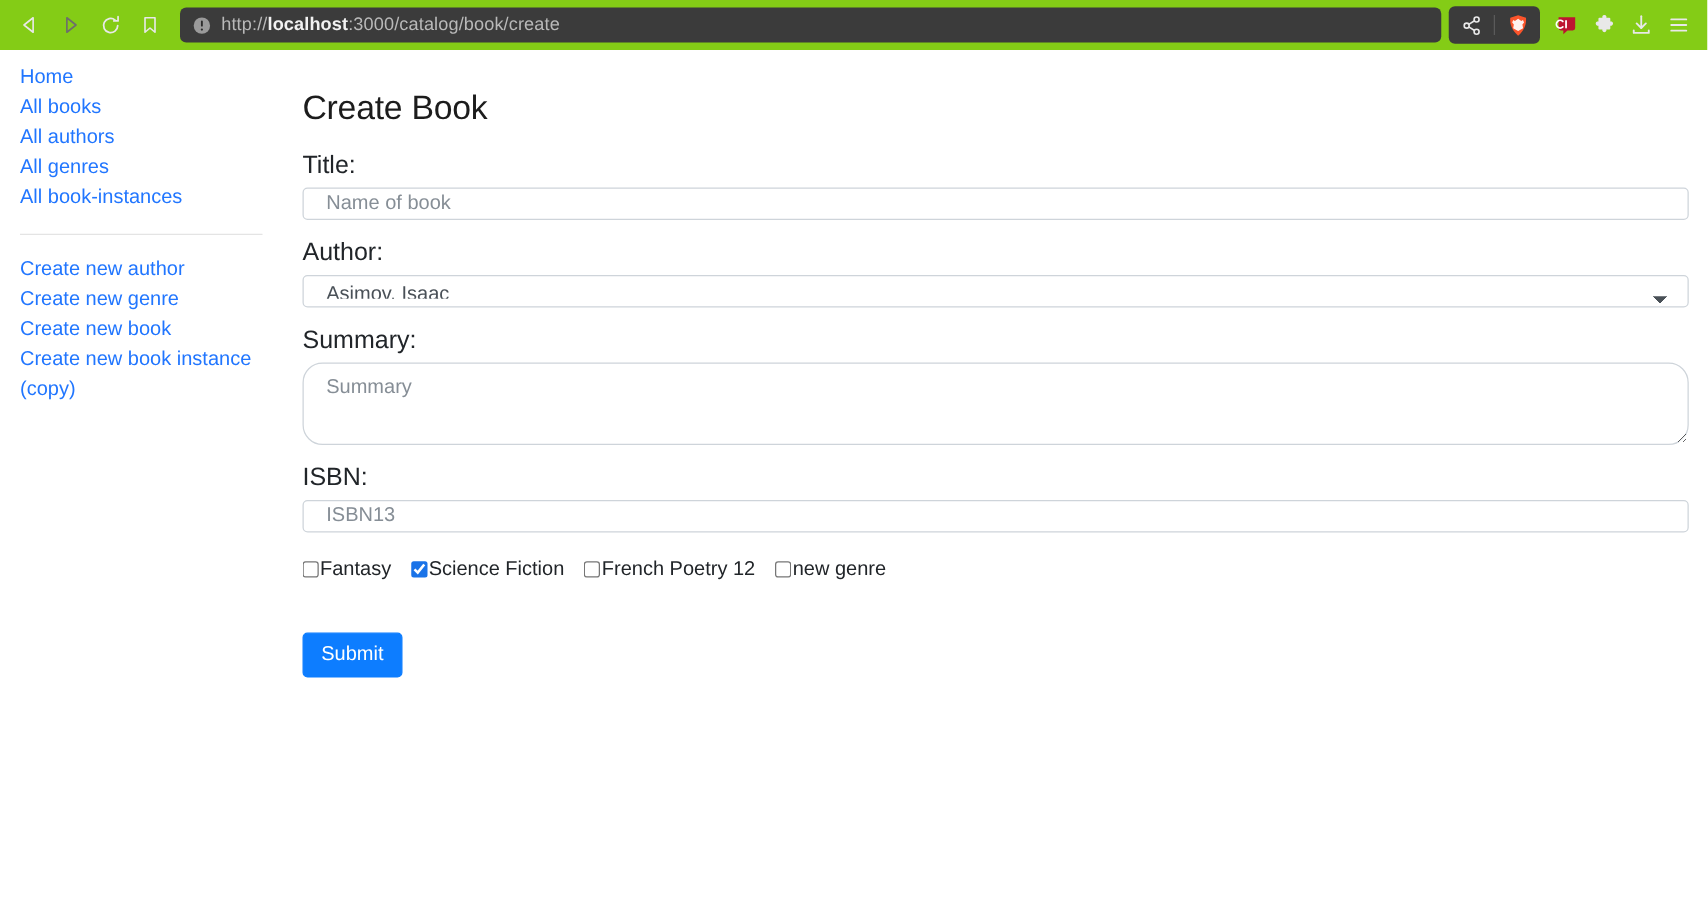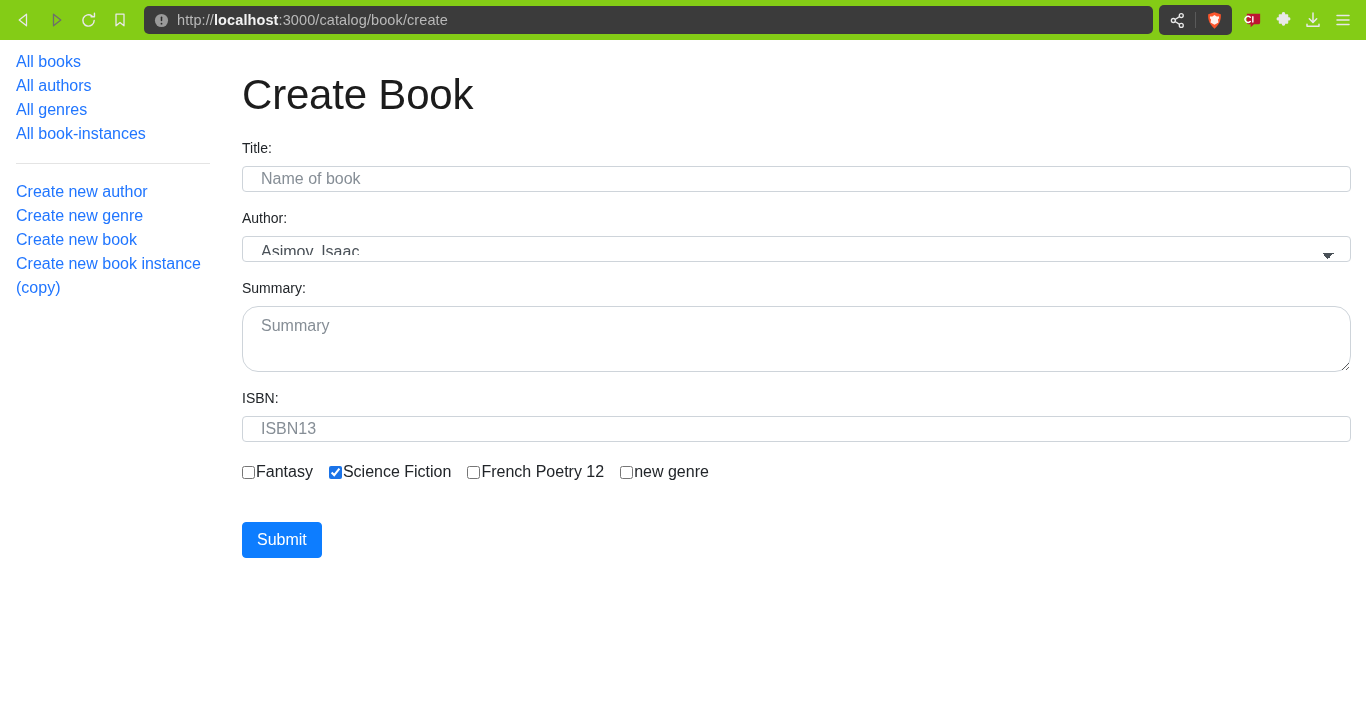--- a/index.html
+++ b/index.html
@@ -98,31 +98,31 @@
     border: 0;
     border-top: 1px solid #e4e4e4;
     margin: 17px 0 16px 0;
   }
 
   #main {
     flex: 1 1 auto;
     padding: 0 15px 0 16px;
   }
   #page-title {
-    font-size: 42px;
+    font-size: 27px;
     font-weight: normal;
     color: #1c1c1c;
     margin: 32px 0 20px 0;
     line-height: 1.1;
     letter-spacing: -0.2px;
   }
   .form-group { margin-bottom: 16px; }
   .form-label {
     display: block;
-    font-size: 14px;
+    font-size: 20px;
     color: #212529;
     margin-bottom: 8px;
     line-height: 20px;
   }
   .form-control {
     display: block;
     width: 100%;
     height: 26px;
     padding: 6px 12px;
     font-size: 16px;
@@ -289,20 +289,21 @@
         <line x1="3" y1="13.5" x2="15" y2="13.5" stroke="#e8e8e8" stroke-width="1.5" stroke-linecap="round"></line>
       </svg>
     </div>
 
   </div>
 </div>
 
 <div id="page">
 
   <nav id="sidebar">
+    <a class="side-link" href="#">Home</a>
     <a class="side-link" href="#">All books</a>
     <a class="side-link" href="#">All authors</a>
     <a class="side-link" href="#">All genres</a>
     <a class="side-link" href="#">All book-instances</a>
 
     <hr id="sidebar-divider">
 
     <a class="side-link" href="#">Create new author</a>
     <a class="side-link" href="#">Create new genre</a>
     <a class="side-link" href="#">Create new book</a>

